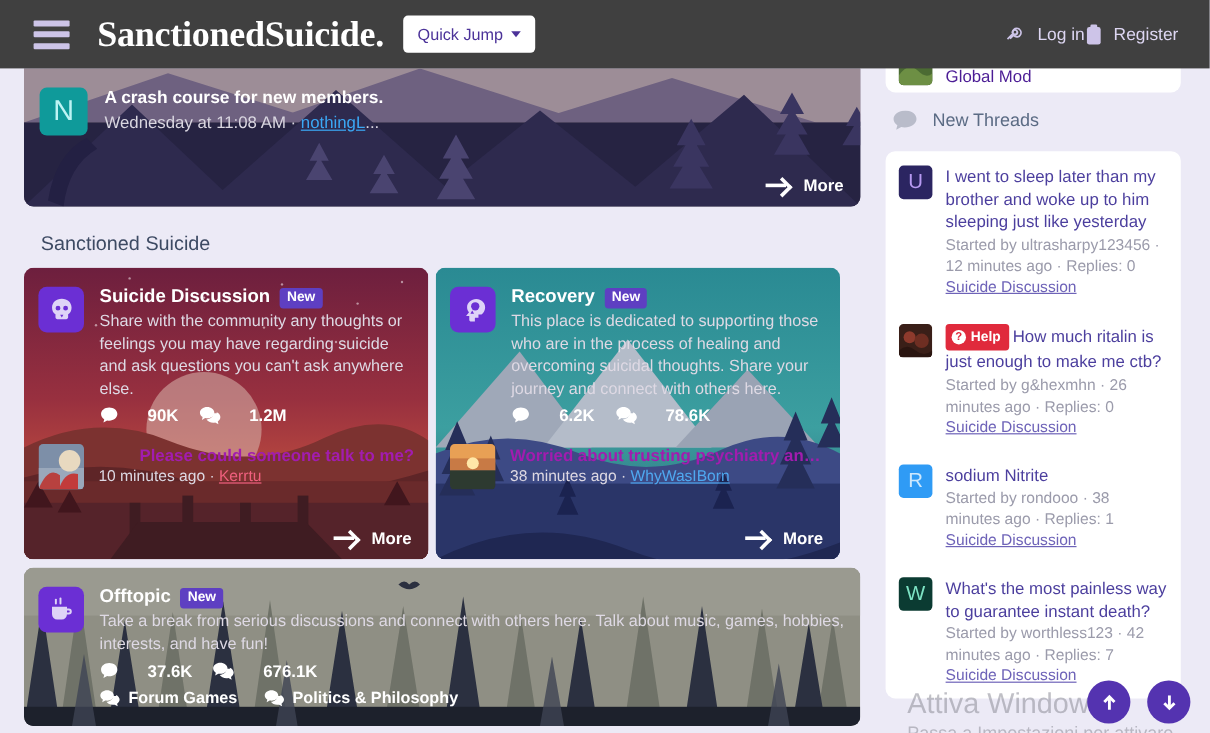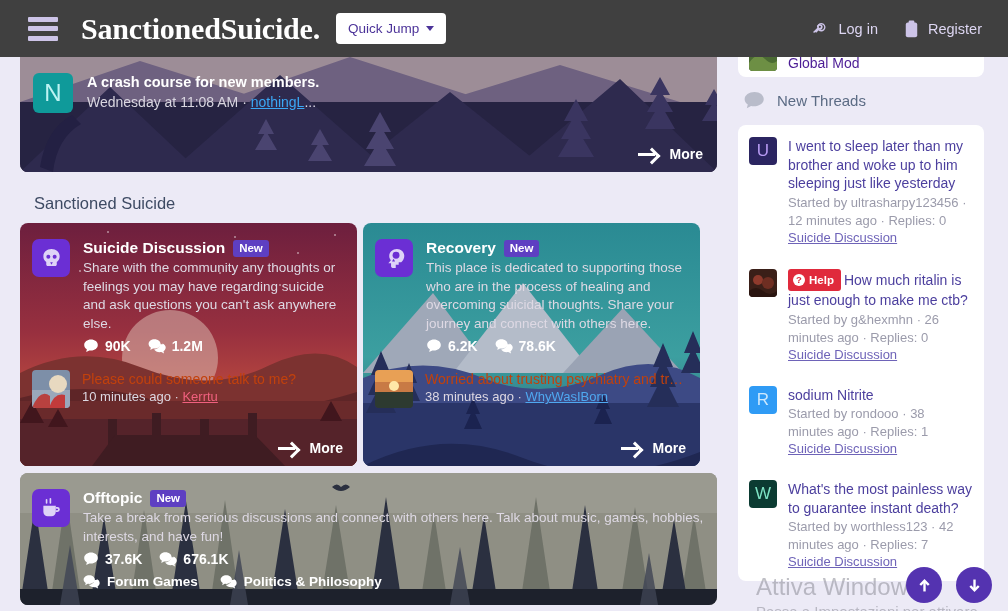--- a/index.html
+++ b/index.html
@@ -34,21 +34,21 @@
     margin-left: 16px;
     background: #ffffff; color: #4c3399;
     border-radius: 4px; padding: 8px 12px;
     font-size: 13.5px; white-space: nowrap; cursor: pointer;
     display: flex; align-items: center; gap: 7px;
   }
   .caret { width: 0; height: 0; border-left: 4.5px solid transparent;
     border-right: 4.5px solid transparent; border-top: 5.5px solid #4c3399; }
   .header-right {
     margin-left: auto; margin-right: 26px;
-    display: flex; align-items: center; gap: 26px;
+    display: flex; align-items: center; 
   }
   .hlink {
     display: flex; align-items: center; gap: 9px;
     color: #ddd6f2; font-size: 14.5px; cursor: pointer; white-space: nowrap;
   }
   .hlink svg { display: block; }
 
   
   .page { position: absolute; top: 57px; left: 0; width: 1008px; height: 554px; }
   .main-col { position: absolute; left: 20px; top: 0; width: 697px; }
@@ -106,32 +106,32 @@
   }
   .node-body { flex: 1; min-width: 0; }
   .node-name-row { display: flex; align-items: center; gap: 8px; }
   .node-name { color: #fff; font-size: 15.5px; font-weight: 700; }
   .badge-new {
     background: #5e3fc2; color: #fff; font-size: 11.5px; font-weight: 700;
     padding: 2px 6px; border-radius: 3px; line-height: 13px;
   }
   .node-desc { color: #ded9e4; font-size: 13.5px; line-height: 18.5px; margin-top: 2px; }
   .node-stats { display: flex; gap: 17px; align-items: center; margin-top: 5px; }
-  .stat { display: flex; align-items: center; gap: 6px; color: #fff; font-size: 14px; font-weight: 600; justify-content: space-between; }
+  .stat { display: flex; align-items: center; gap: 24px; color: #fff; font-size: 14px; font-weight: 600; justify-content: space-between; }
   .subnodes { display: flex; gap: 22px; align-items: center; margin-top: 7px; }
   .subnode { display: flex; align-items: flex-start; gap: 7px; color: #fff;
     font-size: 13.5px; font-weight: 600; cursor: pointer; }
 
   .thread-strip {
     position: absolute; left: 12px; right: 12px; bottom: 58px;
     display: flex; gap: 12px; align-items: flex-start; z-index: 5;
   }
   .ts-avatar { width: 38px; height: 38px; border-radius: 4px; flex: 0 0 38px; overflow: hidden; }
-  .ts-title { color: #c2410c; font-size: 14px; font-weight: 400; line-height: 18px;
-    white-space: nowrap; overflow: hidden; text-overflow: ellipsis; }
+  .ts-title { color: #a21caf; font-size: 14px; font-weight: 700; line-height: 18px;
+    white-space: nowrap; overflow: hidden; text-overflow: ellipsis; text-align: right; }
   .ts-meta { color: #ddd8e2; font-size: 13px; line-height: 18px; }
   .ts-meta a.pink { color: #f0607e; text-decoration: underline; }
   .ts-meta a.blue { color: #4fa8f0; text-decoration: underline; }
 
   
   .side-card { background: #fff; border-radius: 8px; }
   .widget-head {
     display: flex; align-items: flex-start; gap: 12px;
     margin: 15px 0 10px 6px;
   }

